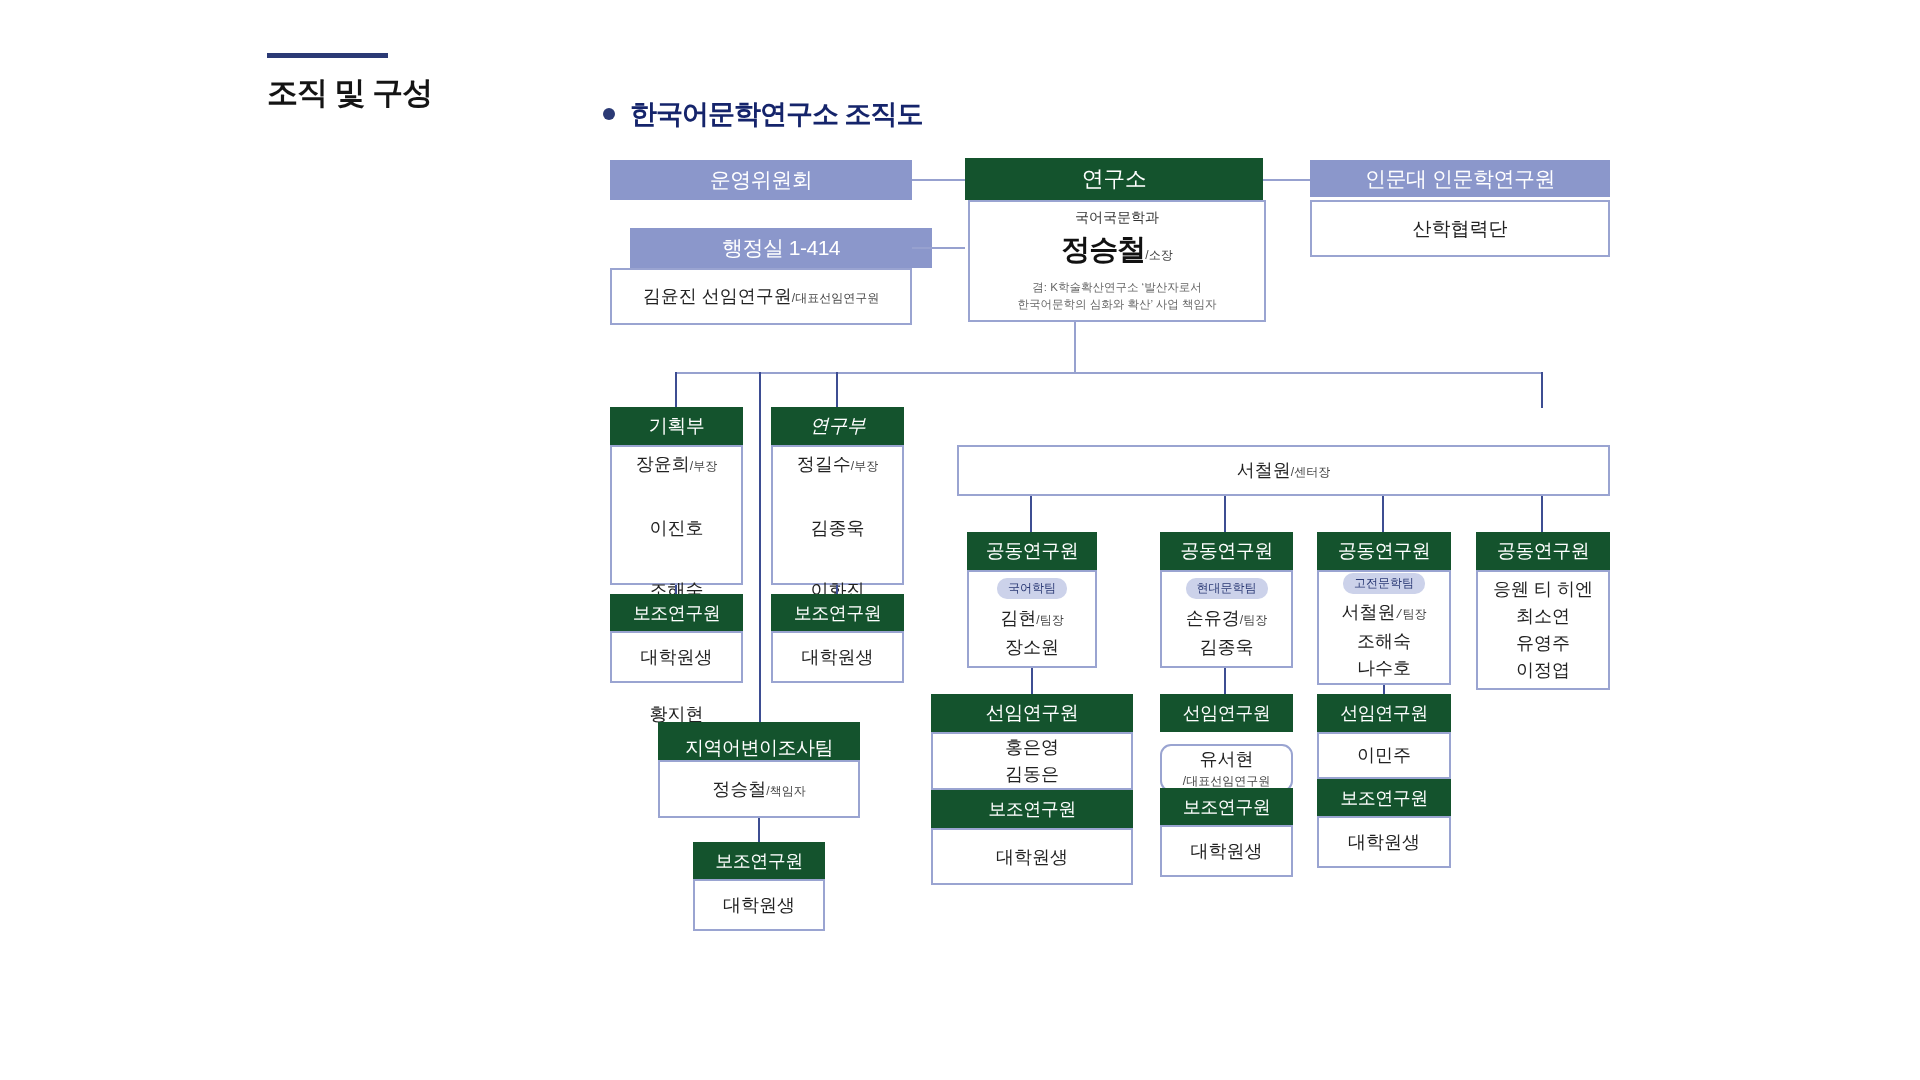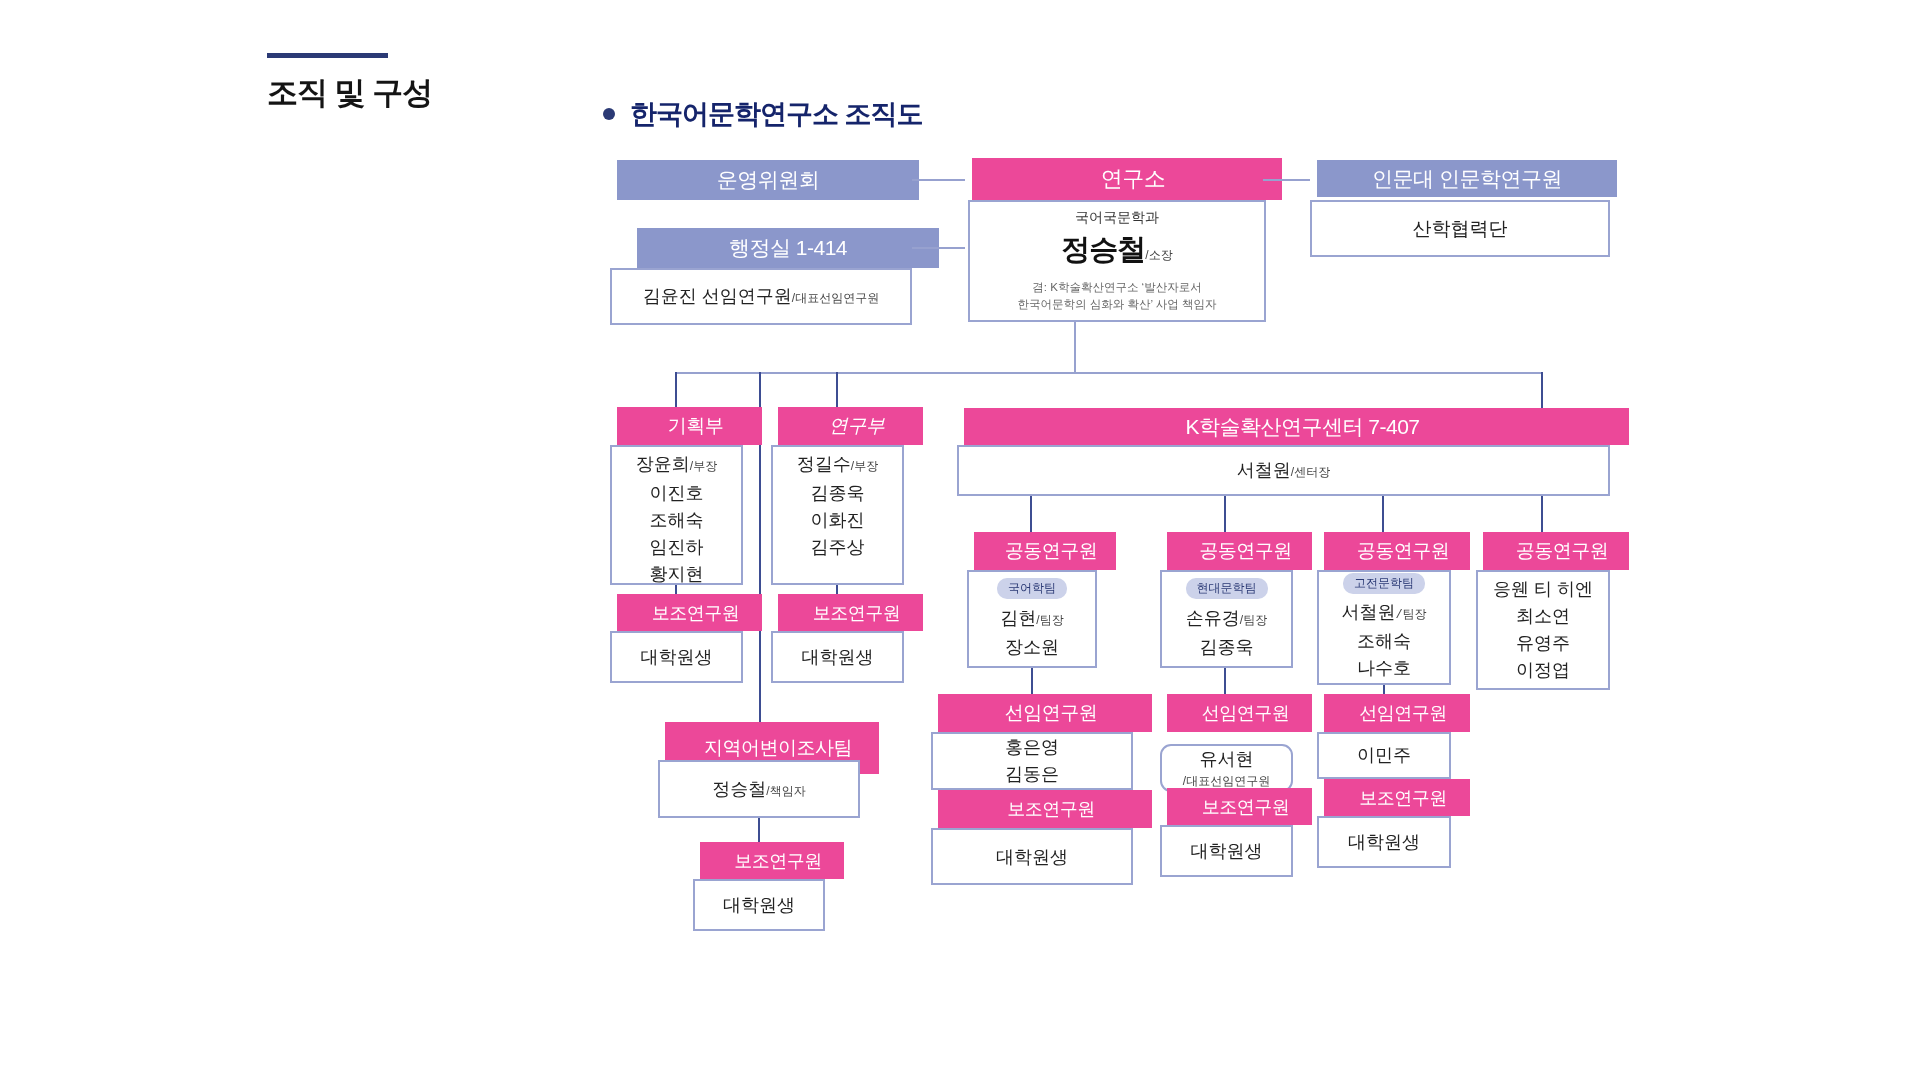--- a/index.html
+++ b/index.html
@@ -5,27 +5,27 @@
   html,body{margin:0;padding:0;background:#ffffff;}
   body{font-family:"Liberation Sans","DejaVu Sans",sans-serif;}
   .canvas{position:relative;width:1920px;height:1080px;background:#fff;overflow:hidden;}
 
   .accent-line{position:absolute;left:267px;top:53px;width:121px;height:5px;background:#2b3a75;}
   .section-title{position:absolute;left:267px;top:72px;font-size:31px;font-weight:bold;color:#141414;letter-spacing:-1px;}
   .chart-title{position:absolute;left:603px;top:96px;display:flex;align-items:center;gap:15px;}
   .chart-title .bullet{width:12px;height:12px;border-radius:50%;background:#2b3a75;}
   .chart-title .txt{font-size:27px;font-weight:bold;color:#15246b;letter-spacing:-1px;}
 
-  .hdr{position:absolute;display:flex;align-items:center;justify-content:center;color:#ffffff;letter-spacing:-0.5px;margin-left:7px;}
+  .hdr{position:absolute;display:flex;align-items:center;justify-content:center;color:#ffffff;letter-spacing:-0.5px;}
   .hdr.light{background:#8b97cb;}
-  .hdr.dark{background:#ec4899;padding-left:12px;}
+  .hdr.dark{background:#14532d;}
 
   .bodybox{position:absolute;background:#fff;border:2px solid #9aa4d1;box-sizing:border-box;
            display:flex;flex-direction:column;align-items:center;justify-content:center;color:#222;}
-  .bodybox.top{justify-content:flex-start;padding-top:4px;}
+  .bodybox.top{justify-content:flex-start;padding-top:4px;gap:35px;}
 
   .name-line{font-size:18px;line-height:27px;color:#222;white-space:nowrap;}
   .sfx{font-size:12px;color:#444;}
   .row{display:flex;align-items:baseline;white-space:nowrap;}
 
   .inst-dept{font-size:14px;color:#333;margin-bottom:3px;}
   .inst-director{font-size:29px;font-weight:bold;color:#111;letter-spacing:-1px;}
   .inst-note{font-size:11.5px;color:#666;line-height:1.5;text-align:center;margin-top:9px;}
 
   .pill{font-size:12px;color:#2b3a75;background:#ccd2ea;border-radius:10px;padding:2px 11px;margin-bottom:6px;white-space:nowrap;}
@@ -109,21 +109,20 @@
   <div class="bodybox" style="left:658px;top:760px;width:202px;height:58px;">
     <div class="row">
       <span class="name-line">정승철</span>
       <span class="sfx">/책임자</span>
     </div>
   </div>
   <div class="line dark" style="left:758px;top:818px;width:2px;height:24px;"></div>
   <div class="hdr dark" style="left:693px;top:842px;width:132px;height:37px;font-size:18px;">보조연구원</div>
   <div class="bodybox" style="left:693px;top:879px;width:132px;height:52px;font-size:18px;">대학원생</div>
 
-  <div class="hdr dark" style="left:957px;top:408px;width:653px;height:37px;font-size:21px;">K학술확산연구센터 7-407</div>
   <div class="bodybox" style="left:957px;top:445px;width:653px;height:51px;">
     <div class="row">
       <span class="name-line">서철원</span>
       <span class="sfx">/센터장</span>
     </div>
   </div>
 
   <div class="line dark" style="left:1030px;top:496px;width:2px;height:36px;"></div>
   <div class="line dark" style="left:1224px;top:496px;width:2px;height:36px;"></div>
   <div class="line dark" style="left:1382px;top:496px;width:2px;height:36px;"></div>

